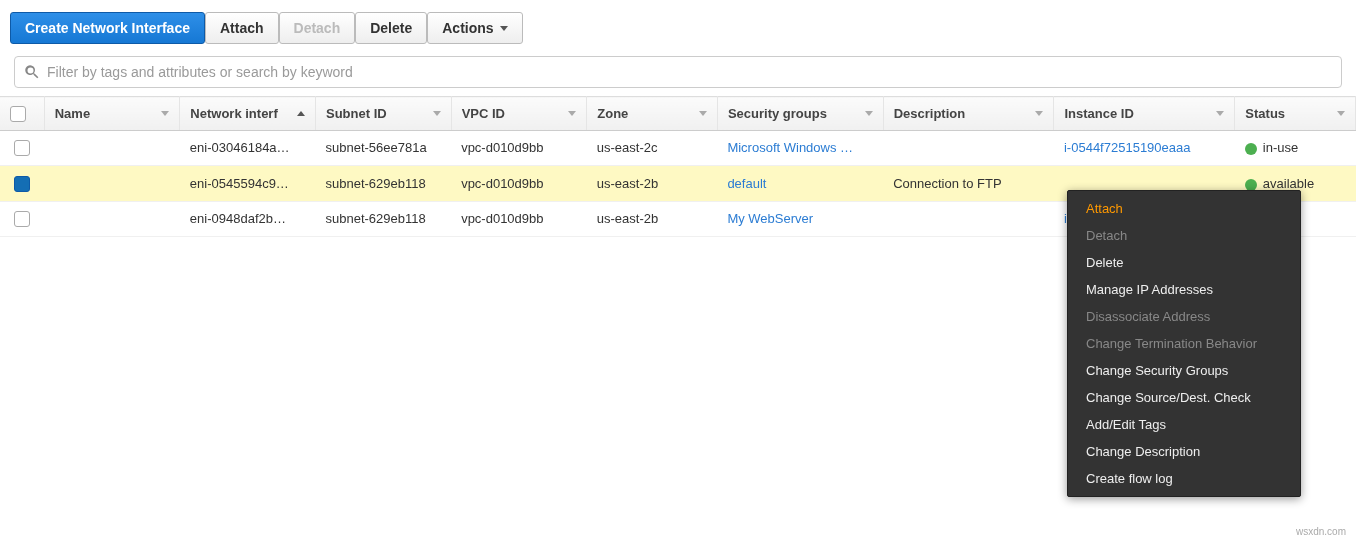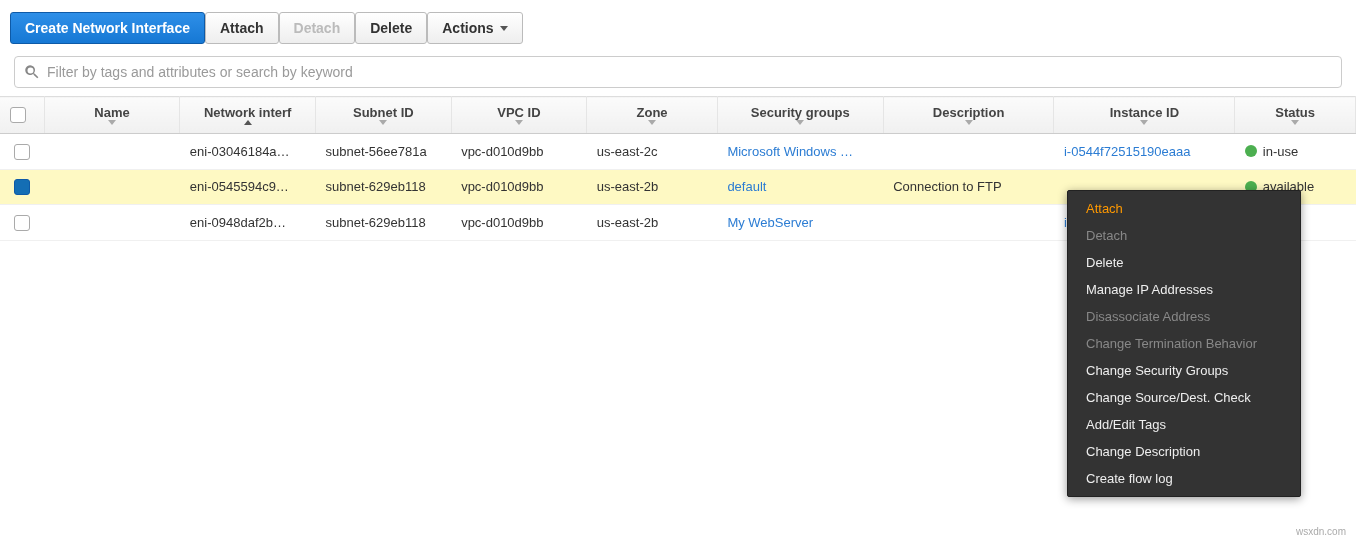--- a/index.html
+++ b/index.html
@@ -82,21 +82,20 @@
     color: #444;
     padding: 8px 10px;
     position: relative;
     white-space: nowrap;
     overflow: hidden;
   }
   .table thead th .th-inner {
     display: flex;
     align-items: center;
     justify-content: space-between;
-    flex-direction: column;
   }
   .sort-ind {
     width: 0; height: 0;
     border-left: 4px solid transparent;
     border-right: 4px solid transparent;
   }
   .sort-ind.asc { border-bottom: 5px solid #555; }
   .sort-ind.desc { border-top: 5px solid #aaa; }
   .table td {
     padding: 9px 10px;
@@ -112,21 +111,21 @@
   .chk {
     width: 16px; height: 16px; display: inline-block;
     border: 1px solid #aaa; border-radius: 3px; background: #fff;
     vertical-align: middle;
   }
   .chk.checked {
     background: #146eb4;
     border-color: #0e5aa7;
     position: relative;
   }
-  .status-cell { display: flex; align-items: center; gap: 6px; }
+  .status-cell { display: flex; align-items: flex-end; gap: 6px; }
   .status-dot {
     width: 12px; height: 12px; border-radius: 50%;
     background: #4caf50;
     display: inline-block;
   }
 
   .context-menu {
     position: absolute;
     top: 190px;
     left: 1067px;

